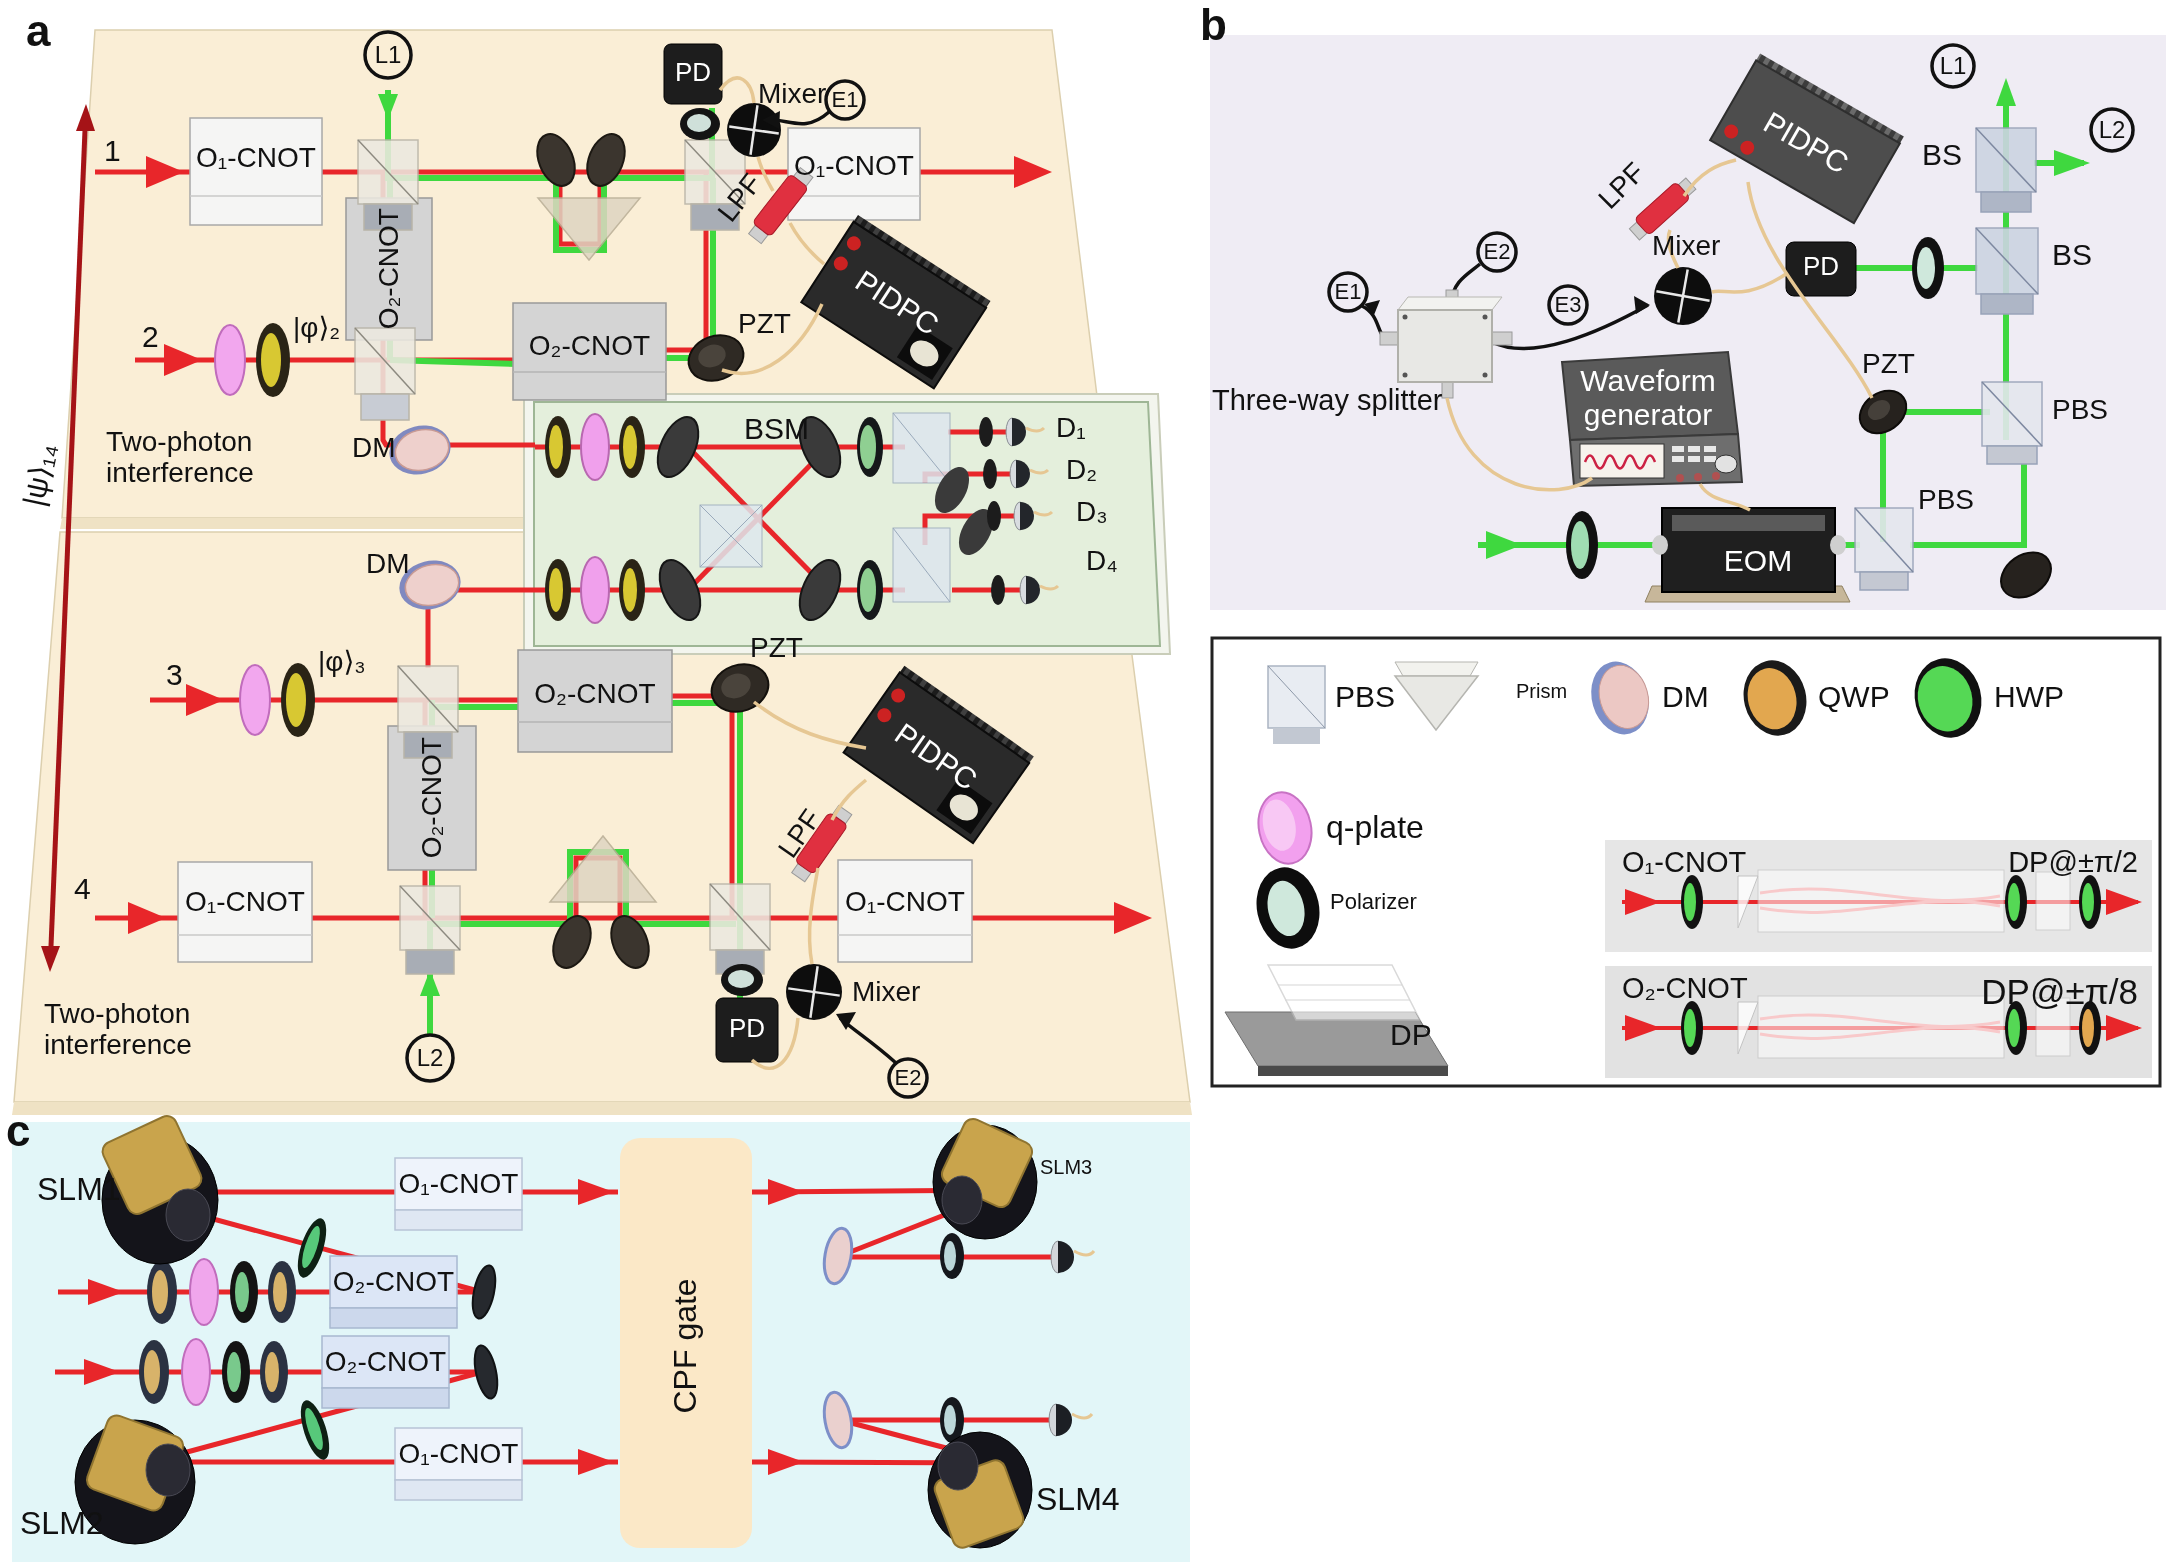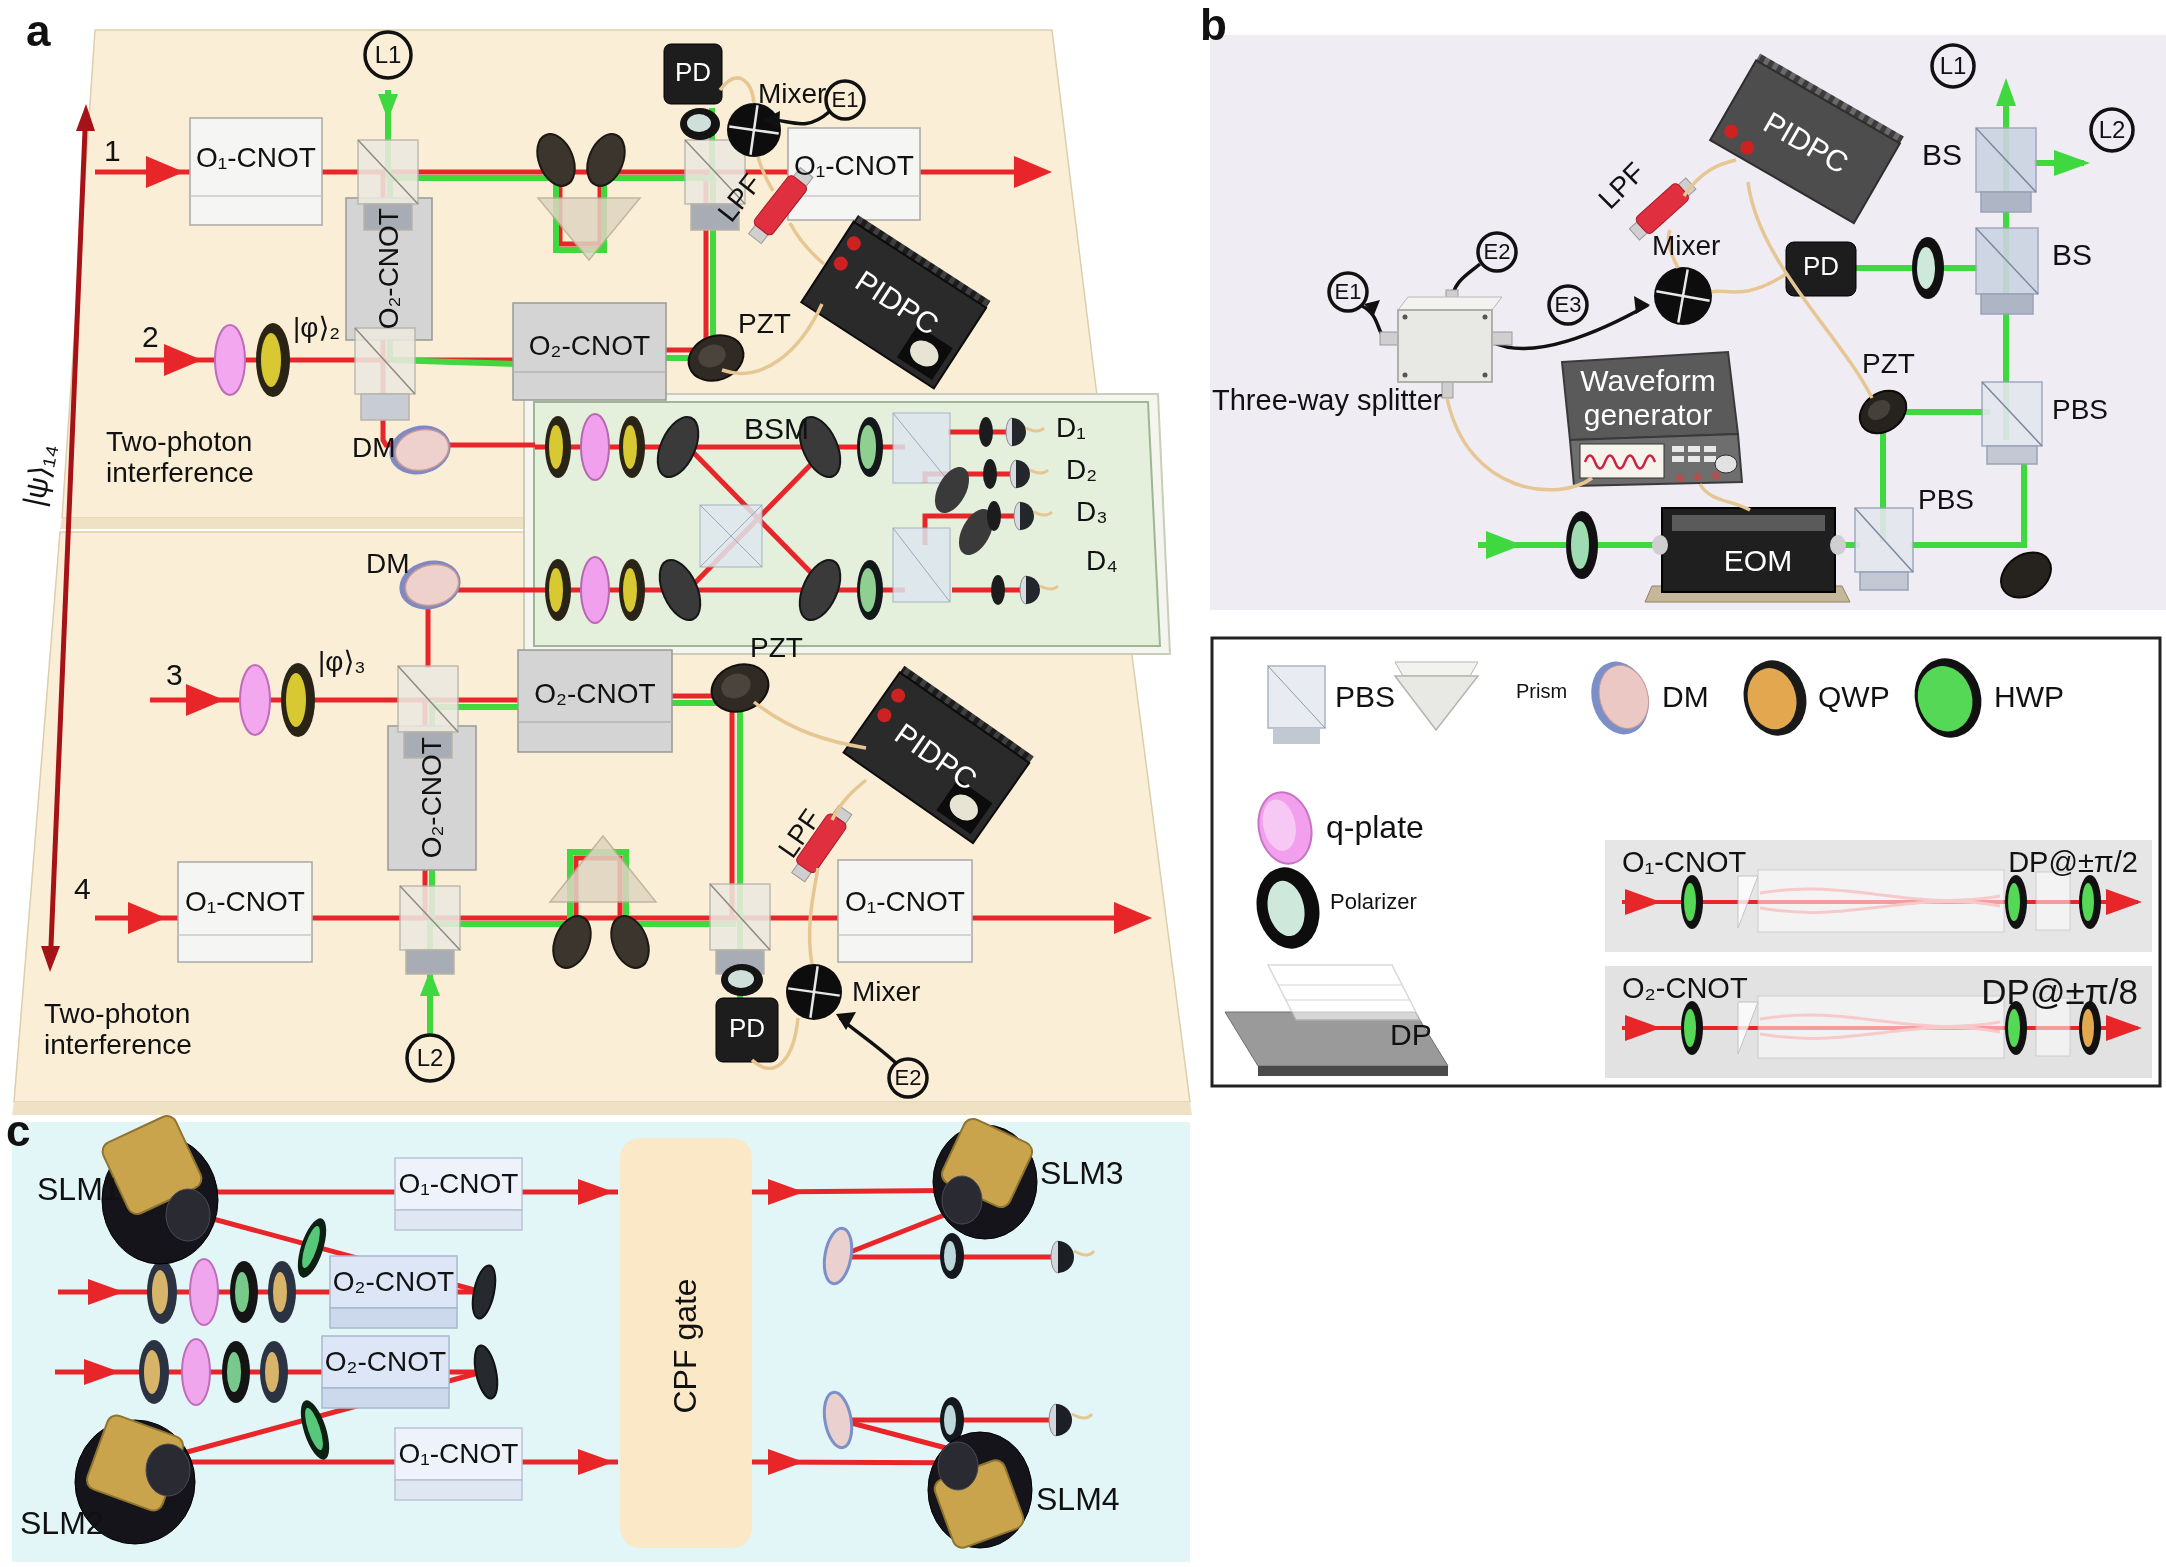--- a/index.html
+++ b/index.html
@@ -690,21 +690,21 @@
 <div class="L" style="left:1326px;top:810px;font-size:32px;">q-plate</div>
 <div class="L" style="left:1330px;top:890px;font-size:22px;">Polarizer</div>
 <div class="L" style="left:1390px;top:1018px;font-size:30px;">DP</div>
 <div class="L" style="left:1622px;top:846px;font-size:29px;">O₁-CNOT</div>
 <div class="L rt" style="left:1938px;top:846px;width:200px;font-size:29px;">DP@±π/2</div>
 <div class="L" style="left:1622px;top:972px;font-size:29px;">O₂-CNOT</div>
 <div class="L rt" style="left:1938px;top:972px;width:200px;font-size:35px;">DP@±π/8</div>
 
 <div class="L" style="left:26px;top:1172px;font-size:32px;margin-left:11px;">SLM1</div>
 <div class="L" style="left:20px;top:1506px;font-size:32px;">SLM2</div>
-<div class="L" style="left:1040px;top:1156px;font-size:32px;">SLM3</div>
+<div class="L" style="left:1040px;top:1156px;font-size:20px;">SLM3</div>
 <div class="L" style="left:1036px;top:1482px;font-size:32px;">SLM4</div>
 <div class="L ctr" style="left:395px;top:1168px;width:127px;font-size:28px;">O₁-CNOT</div>
 <div class="L ctr" style="left:330px;top:1266px;width:127px;font-size:28px;">O₂-CNOT</div>
 <div class="L ctr" style="left:322px;top:1346px;width:127px;font-size:28px;">O₂-CNOT</div>
 <div class="L ctr" style="left:395px;top:1438px;width:127px;font-size:28px;">O₁-CNOT</div>
 <div class="L ctr" style="left:616px;top:1328px;width:140px;font-size:32px;transform:rotate(-90deg);">CPF gate</div>
 
 </div>
 
 </body></html>

